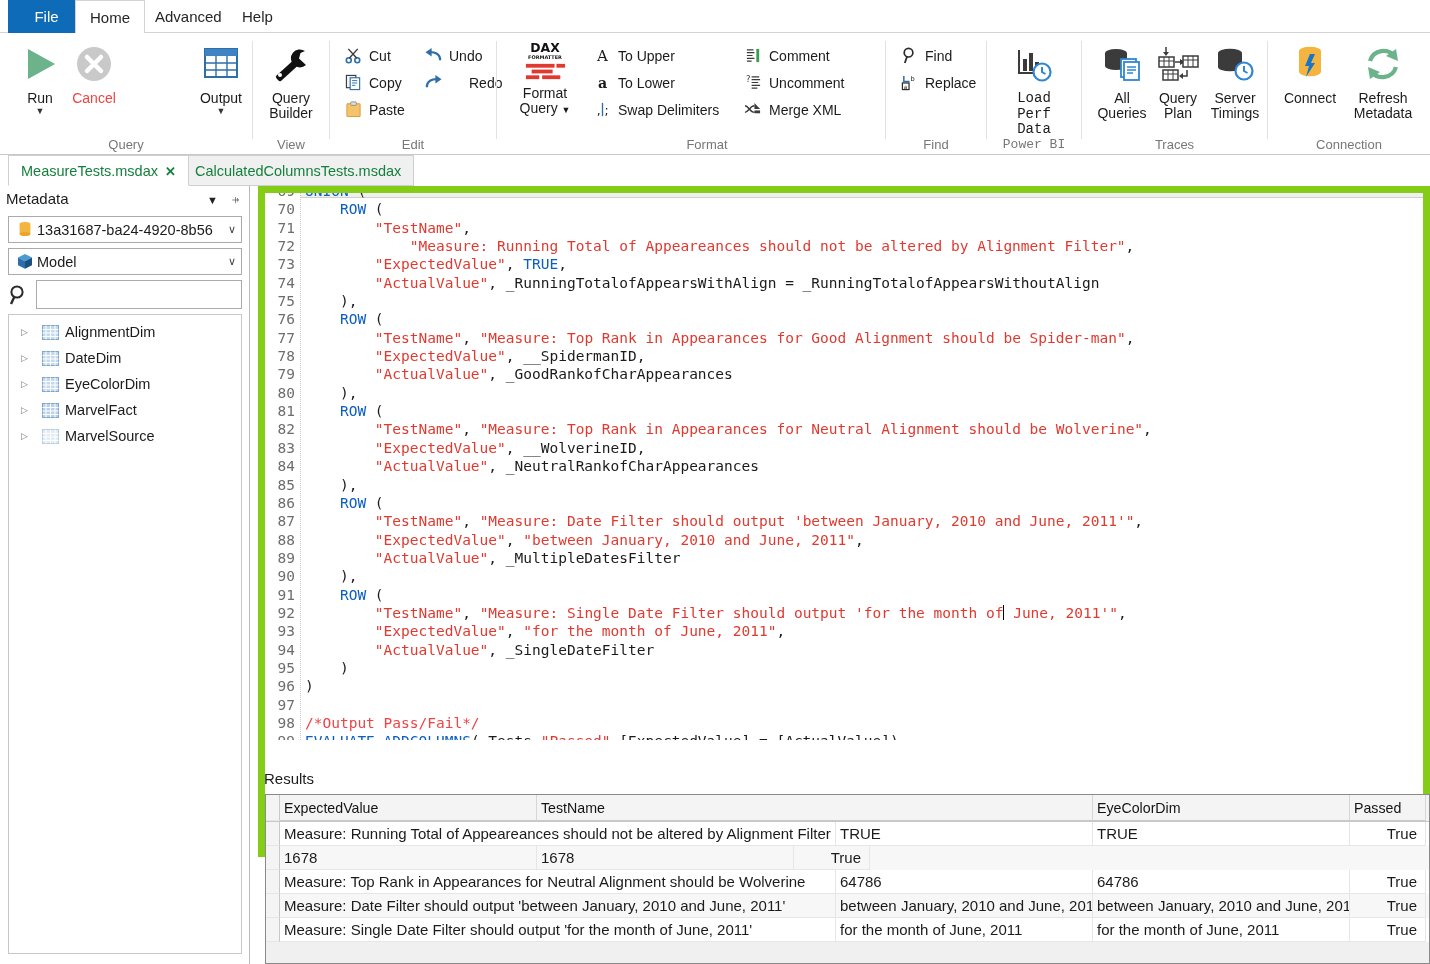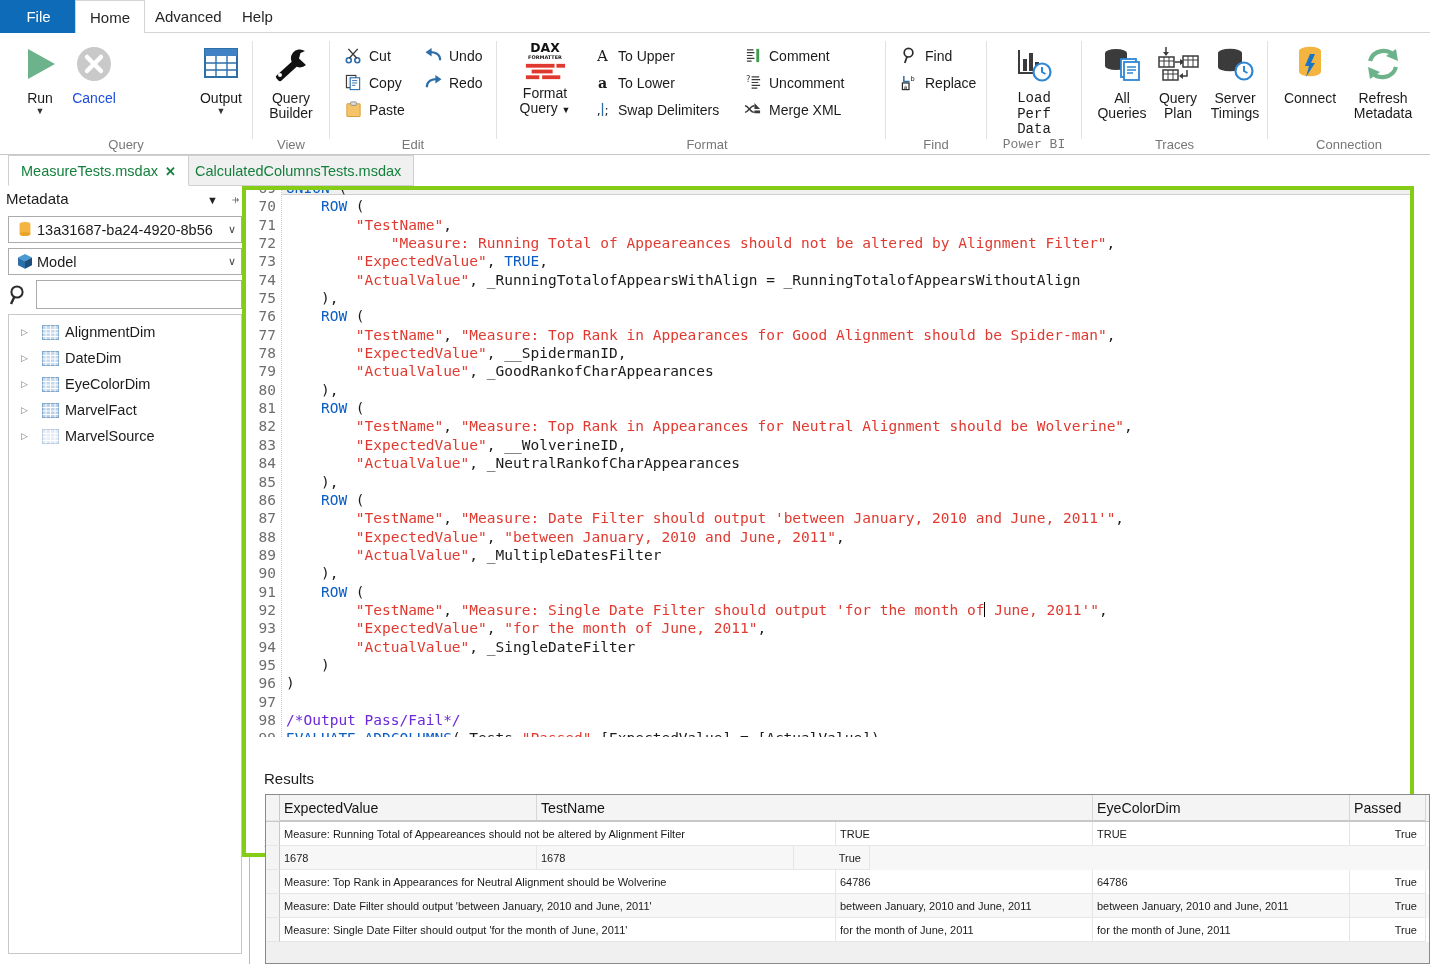--- a/index.html
+++ b/index.html
@@ -17,21 +17,21 @@
   .ribbon-tabs {
     position:absolute; left:0; top:0; width:1430px; height:33px;
     background:#ffffff;
     border-bottom:1px solid #d4d4d4;
   }
   .rtab {
     position:absolute; top:0; height:33px; line-height:33px;
     font-size:15px; color:#262626; padding:0 14px; cursor:default;
     white-space:nowrap;
   }
-  .rtab.file { left:0; width:77px; background:#0d6bb7; color:#fff; text-align:center; padding:0; }
+  .rtab.file { left:8px; width:77px; background:#0d6bb7; color:#fff; text-align:center; padding:0; }
   .rtab.home { left:75px; background:#fff; border-left:1px solid #d4d4d4; border-right:1px solid #d4d4d4; border-top:1px solid #d4d4d4; height:34px; }
   .rtab.adv  { left:141px; }
   .rtab.help { left:228px; }
 
   
   .ribbon {
     position:absolute; left:0; top:33px; width:1430px; height:122px;
     background:#ffffff; border-bottom:1px solid #c8c8c8;
   }
   .rgroup { position:absolute; top:0; height:122px; }
@@ -39,21 +39,21 @@
     position:absolute; bottom:3px; left:0; width:100%;
     text-align:center; font-size:13px; color:#777; }
   .rsep { position:absolute; top:8px; width:1px; height:98px; background:#e2e2e2; }
 
   .bigbtn {
     position:absolute; top:4px; width:72px; height:96px;
     text-align:center; cursor:default;
   }
   .bigbtn .ic { height:46px; display:flex; align-items:center; justify-content:center; margin-top:4px;}
   .bigbtn .lb { font-size:14px; color:#1b1b1b; line-height:16px; margin-top:3px; }
-  .bigbtn.dis .lb { color:#1d4ed8; }
+  .bigbtn.dis .lb { color:#ef4444; }
   .caret { font-size:9px; color:#333; line-height:9px; margin-top:1px; }
 
   .smallbtn {
     position:absolute; height:27px; display:flex; align-items:center;
     font-size:14px; color:#1b1b1b; cursor:default; white-space:nowrap;
   }
   .smallbtn .sic { width:22px; height:20px; display:flex; align-items:center; justify-content:center; margin-right:5px; flex:none;}
 
   
   .doctabs { position:absolute; left:0; top:155px; width:1430px; height:31px; background:#fff; }
@@ -86,47 +86,47 @@
   .meta-search .sbox { position:absolute; left:28px; top:0; width:206px; height:29px; border:1px solid #ababab; background:#fff; }
 
   .meta-tree { position:absolute; left:8px; top:128px; width:234px; height:640px;
                border:1px solid #c8c8c8; background:#fff; overflow:hidden; }
   .tnode { height:26px; display:flex; align-items:center; font-size:14.5px; color:#1b1b1b; cursor:default; padding-left:12px;}
   .tnode .arw { width:16px; font-size:9px; color:#7a7a7a; }
   .tnode .tic { width:26px; display:flex; justify-content:center; }
   .tnode .tlb { margin-left:2px; }
 
   
-  .editor { position:absolute; left:242px; top:186px; width:1172px; height:671px;
-            background:#fff; border:4px solid #84cc16; overflow:hidden; }
+  .editor { position:absolute; left:258px; top:186px; width:1172px; height:671px;
+            background:#fff; border:7px solid #84cc16; overflow:hidden; }
   .ed-topbar { position:absolute; left:0; top:0; width:1172px; height:5px; background:#f0f0f0; border-bottom:1px solid #d0d0d0;}
   .gutter { position:absolute; left:0; top:0; width:36px; height:547px; background:#fff; border-right:1px dotted #c9c9c9;}
   .code-scroll { position:absolute; left:0; top:0; width:1172px; height:547px; overflow:hidden; }
   .codeline { position:relative; height:18.35px; line-height:18.35px; white-space:pre; font-family:"DejaVu Sans Mono", monospace; font-size:14.5px; }
   .ln { position:absolute; left:0; width:30px; text-align:right; color:#6d6d6d; font-family:"DejaVu Sans Mono", monospace; font-size:14.5px; }
   .ct { position:absolute; left:40px; }
   .k  { color:#0b5ec4; }   
   .s  { color:#e03a30; }   
-  .c  { color:#6d28d9; }   
+  .c  { color:#ef4444; }   
   .p  { color:#1b1b1b; }   
   .cursor { display:inline-block; width:1px; height:15px; background:#000; vertical-align:-2px; }
 
   .ed-status { position:absolute; left:0; bottom:0; width:1172px; height:22px; background:#fff; display:flex; align-items:center; }
   .zoomlbl { font-size:13.5px; font-weight:bold; color:#1b1b1b; margin-left:18px; }
   .zoomdd { width:16px; height:15px; background:#e6e6e6; border:1px solid #c0c0c0; margin-left:4px;
             display:flex; align-items:center; justify-content:center; font-size:8px; color:#333; }
   .hscroll-arrow { margin-left:16px; font-size:9px; color:#6f6f6f; }
 
   
   .results-lbl { position:absolute; left:264px; top:770px; font-size:15px; color:#1b1b1b; }
   .results { position:absolute; left:265px; top:794px; width:1165px; height:170px;
              border:1px solid #8a8a8a; background:#fff; overflow:hidden; }
   .grid { position:absolute; left:0; top:0; width:1165px; }
   .grow { display:flex; height:24px; align-items:stretch; }
-  .gcell { font-size:11px; color:#1b1b1b; display:flex; align-items:center;
+  .gcell { font-size:15px; color:#1b1b1b; display:flex; align-items:center;
            padding:0 4px; overflow:hidden; white-space:nowrap;
            border-right:1px solid #e6e6e6; border-bottom:1px solid #e6e6e6; }
   .hdrrow { height:27px; background:#f4f4f4; border-bottom:1px solid #c8c8c8;}
   .hdrrow .gcell { font-size:14.2px; color:#141414; border-bottom:1px solid #c8c8c8; border-right:1px solid #d6d6d6; background:#f4f4f4;}
   .rowhdr { width:14px; flex:none; background:#f4f4f4; border-right:1px solid #c8c8c8; border-bottom:1px solid #e6e6e6;}
   .c-name { width:556px; flex:none; }
   .c-exp  { width:257px; flex:none; }
   .c-act  { width:257px; flex:none; }
   .c-pass { width:76px; flex:none; justify-content:flex-end; padding-right:8px;}
   .hdrrow .c-pass { justify-content:flex-start; padding-right:4px;}
@@ -231,21 +231,21 @@
     </div>
     <div class="smallbtn" style="left:92px; top:9px;">
       <span class="sic">
         <svg width="19" height="17" viewBox="0 0 20 18">
           <path d="M17 14 C17 7 11 5 5 5.5" fill="none" stroke="#2f6fa8" stroke-width="2.4"></path>
           <polygon points="8,1 8,10 1.5,5.5" fill="#2f6fa8"></polygon>
         </svg>
       </span>
       <span>Undo</span>
     </div>
-    <div class="smallbtn" style="left:92px; top:36px;">
+    <div class="smallbtn" style="left:92px; top:36px;gap:20px;">
       <span class="sic">
         <svg width="19" height="17" viewBox="0 0 20 18">
           <path d="M3 14 C3 7 9 5 15 5.5" fill="none" stroke="#2f6fa8" stroke-width="2.4"></path>
           <polygon points="12,1 12,10 18.5,5.5" fill="#2f6fa8"></polygon>
         </svg>
       </span>
       <span>Redo</span>
     </div>
     <div class="rgroup-label">Edit</div>
   </div>

